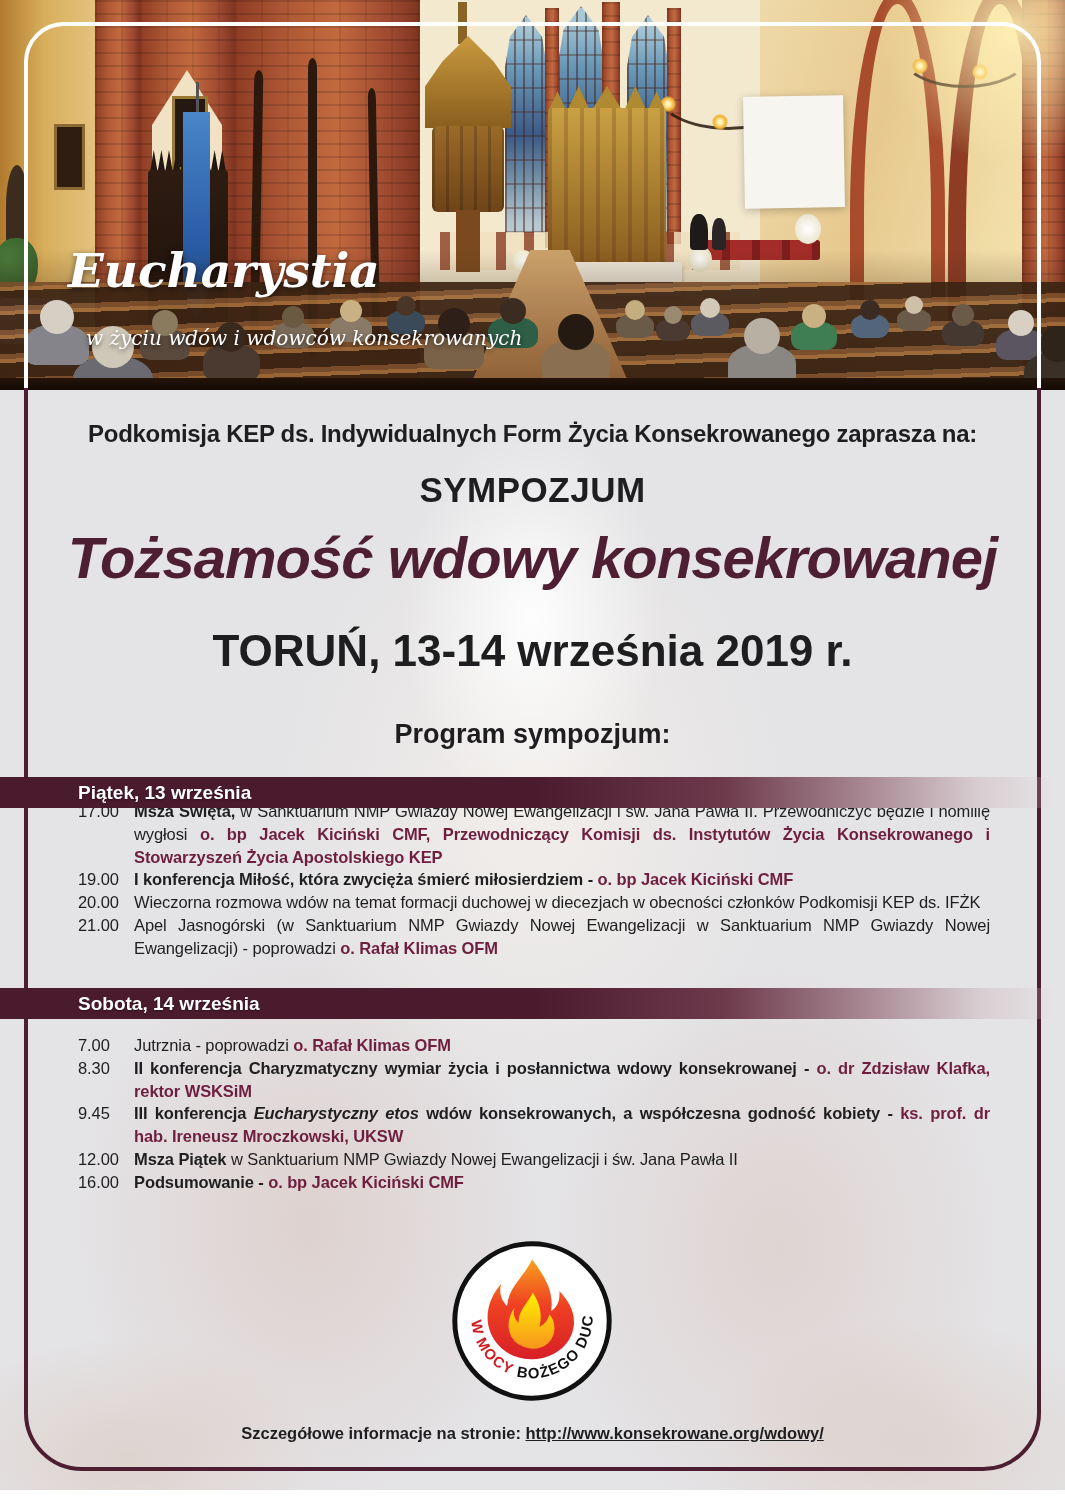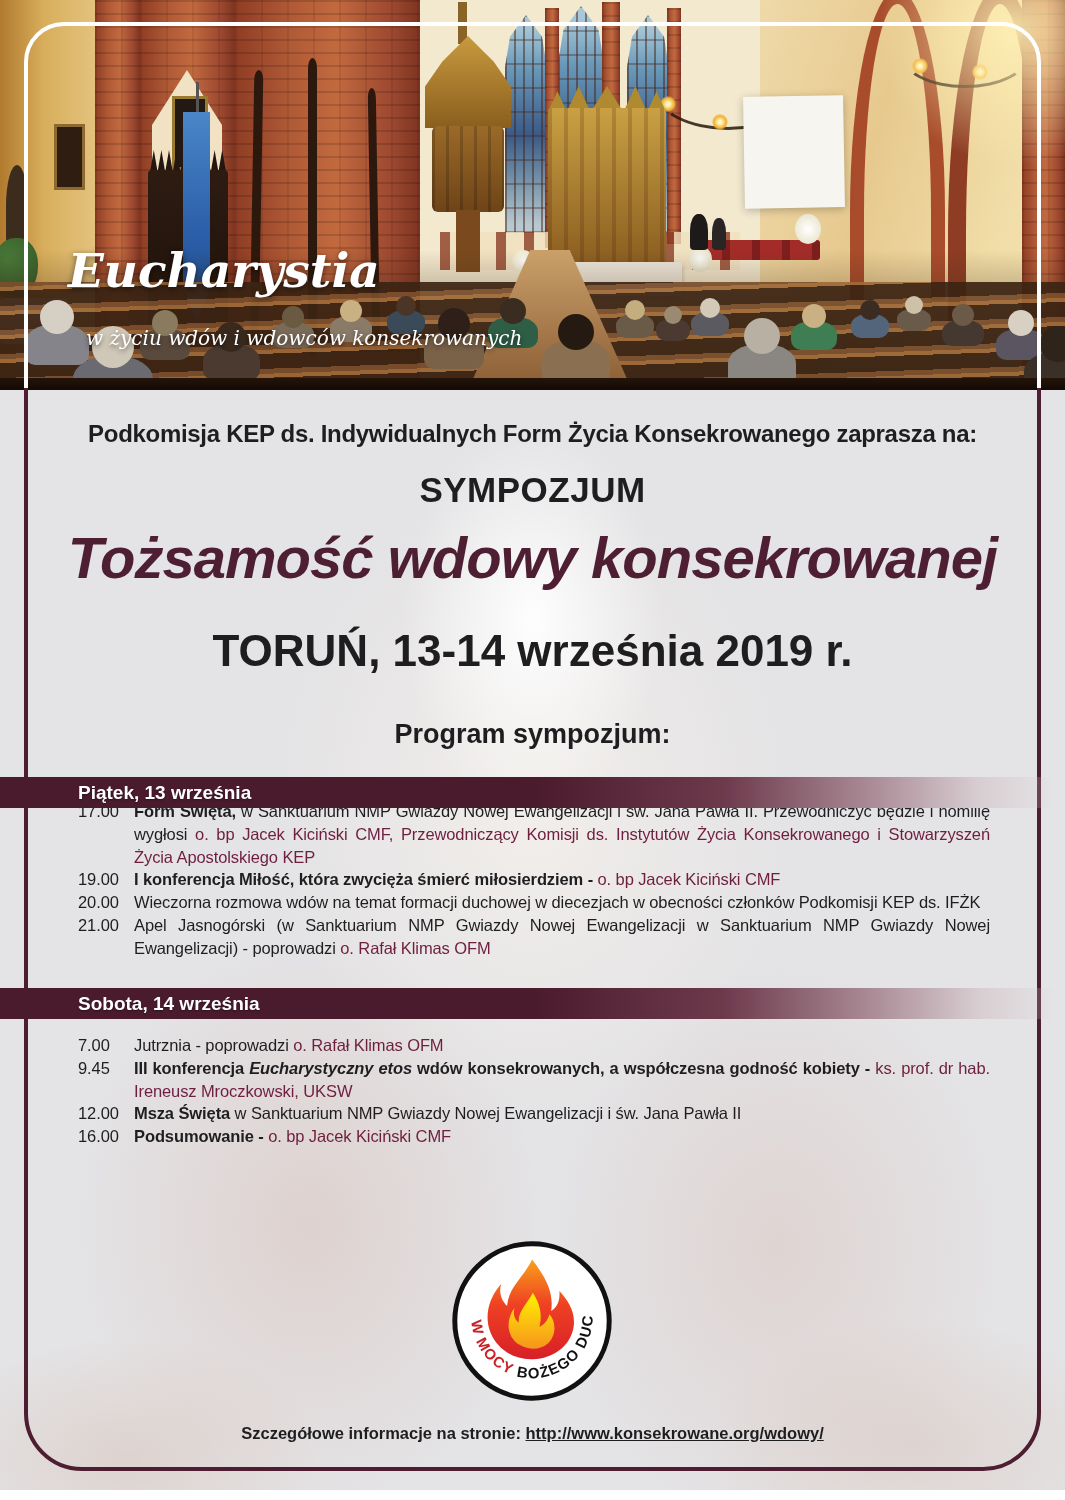--- a/index.html
+++ b/index.html
@@ -57,21 +57,21 @@
   .bar-fri{top:761px;margin-top:16px;} .bar-sat{top:988px;}
   
   .sched{position:absolute;left:78px;width:912px;z-index:10;font-size:16.5px;line-height:1.38;letter-spacing:-.1px;}
   .sched-fri{top:800px;} .sched-sat{top:1034px;}
   .row{display:flex;}
   .time{flex:0 0 56px;font-weight:400;}
   .desc{flex:1;text-align:justify;}
   .seg-regular{font-weight:400;color:#1e1e20;}
   .seg-bold-black{font-weight:700;color:#1e1e20;}
   .seg-bold-italic-black{font-weight:700;font-style:italic;color:#1e1e20;}
-  .seg-bold-maroon{font-weight:400;color:#6e1e3e;}
+  .seg-bold-maroon{font-weight:700;color:#6e1e3e;}
   
   .logo{position:absolute;left:449px;top:1238px;width:166px;height:166px;z-index:10;}
   
   .footer{position:absolute;left:0;top:1424px;width:1065px;text-align:center;z-index:10;
           font-size:16.5px;font-weight:700;}
   .footer a{color:#1e1e20;}
 </style>
 </head>
 <body>
 
@@ -201,47 +201,51 @@
   <div class="center-line event-type">SYMPOZJUM</div>
   <div class="center-line loc-date">TORUŃ, 13-14 września 2019 r.</div>
   <div class="center-line program-h">Program sympozjum:</div>
 
   <div class="day-bar bar-fri">Piątek, 13 września</div>
   <div class="day-bar bar-sat">Sobota, 14 września</div>
 
   <div class="sched sched-fri">
       <div class="row">
         <div class="time">17.00</div>
-        <div class="desc"><span class="seg-bold-black">Form Święta, </span><span class="seg-regular">w Sanktuarium NMP Gwiazdy Nowej Ewangelizacji i św. Jana Pawła II. Przewodniczyć będzie i homilię wygłosi </span><span class="seg-bold-maroon">o. bp Jacek Kiciński CMF, Przewodniczący Komisji ds. Instytutów Życia Konsekrowanego i Stowarzyszeń Życia Apostolskiego KEP</span></div>
+        <div class="desc"><span class="seg-bold-black">Msza Święta, </span><span class="seg-regular">w Sanktuarium NMP Gwiazdy Nowej Ewangelizacji i św. Jana Pawła II. Przewodniczyć będzie i homilię wygłosi </span><span class="seg-bold-maroon">o. bp Jacek Kiciński CMF, Przewodniczący Komisji ds. Instytutów Życia Konsekrowanego i Stowarzyszeń Życia Apostolskiego KEP</span></div>
       </div>
       <div class="row">
         <div class="time">19.00</div>
         <div class="desc"><span class="seg-bold-black">I konferencja Miłość, która zwycięża śmierć miłosierdziem - </span><span class="seg-bold-maroon">o. bp Jacek Kiciński CMF</span></div>
       </div>
       <div class="row">
         <div class="time">20.00</div>
         <div class="desc"><span class="seg-regular">Wieczorna rozmowa wdów na temat formacji duchowej w diecezjach w obecności członków Podkomisji KEP ds. IFŻK</span></div>
       </div>
       <div class="row">
         <div class="time">21.00</div>
         <div class="desc"><span class="seg-regular">Apel Jasnogórski (w Sanktuarium NMP Gwiazdy Nowej Ewangelizacji w Sanktuarium NMP Gwiazdy Nowej Ewangelizacji) - poprowadzi </span><span class="seg-bold-maroon">o. Rafał Klimas OFM</span></div>
       </div>
     </div>
   <div class="sched sched-sat">
       <div class="row">
         <div class="time">7.00</div>
         <div class="desc"><span class="seg-regular">Jutrznia - poprowadzi </span><span class="seg-bold-maroon">o. Rafał Klimas OFM</span></div>
       </div>
       <div class="row">
+        <div class="time">8.30</div>
+        <div class="desc"><span class="seg-bold-black">II konferencja Charyzmatyczny wymiar życia i posłannictwa wdowy konsekrowanej - </span><span class="seg-bold-maroon">o. dr Zdzisław Klafka, rektor WSKSiM</span></div>
+      </div>
+      <div class="row">
         <div class="time">9.45</div>
         <div class="desc"><span class="seg-bold-black">III konferencja </span><span class="seg-bold-italic-black">Eucharystyczny etos</span><span class="seg-bold-black"> wdów konsekrowanych, a współczesna godność kobiety - </span><span class="seg-bold-maroon">ks. prof. dr hab. Ireneusz Mroczkowski, UKSW</span></div>
       </div>
       <div class="row">
         <div class="time">12.00</div>
-        <div class="desc"><span class="seg-bold-black">Msza Święta </span><span class="seg-regular">w Sanktuarium NMP Gwiazdy Nowej Ewangelizacji i św. Jana Pawła II</span></div>
+        <div class="desc"><span class="seg-bold-black">Msza Piątek </span><span class="seg-regular">w Sanktuarium NMP Gwiazdy Nowej Ewangelizacji i św. Jana Pawła II</span></div>
       </div>
       <div class="row">
         <div class="time">16.00</div>
         <div class="desc"><span class="seg-bold-black">Podsumowanie - </span><span class="seg-bold-maroon">o. bp Jacek Kiciński CMF</span></div>
       </div>
     </div>
 
   <div class="logo">
     <svg viewBox="0 0 200 200" width="166" height="166">
       <defs>

